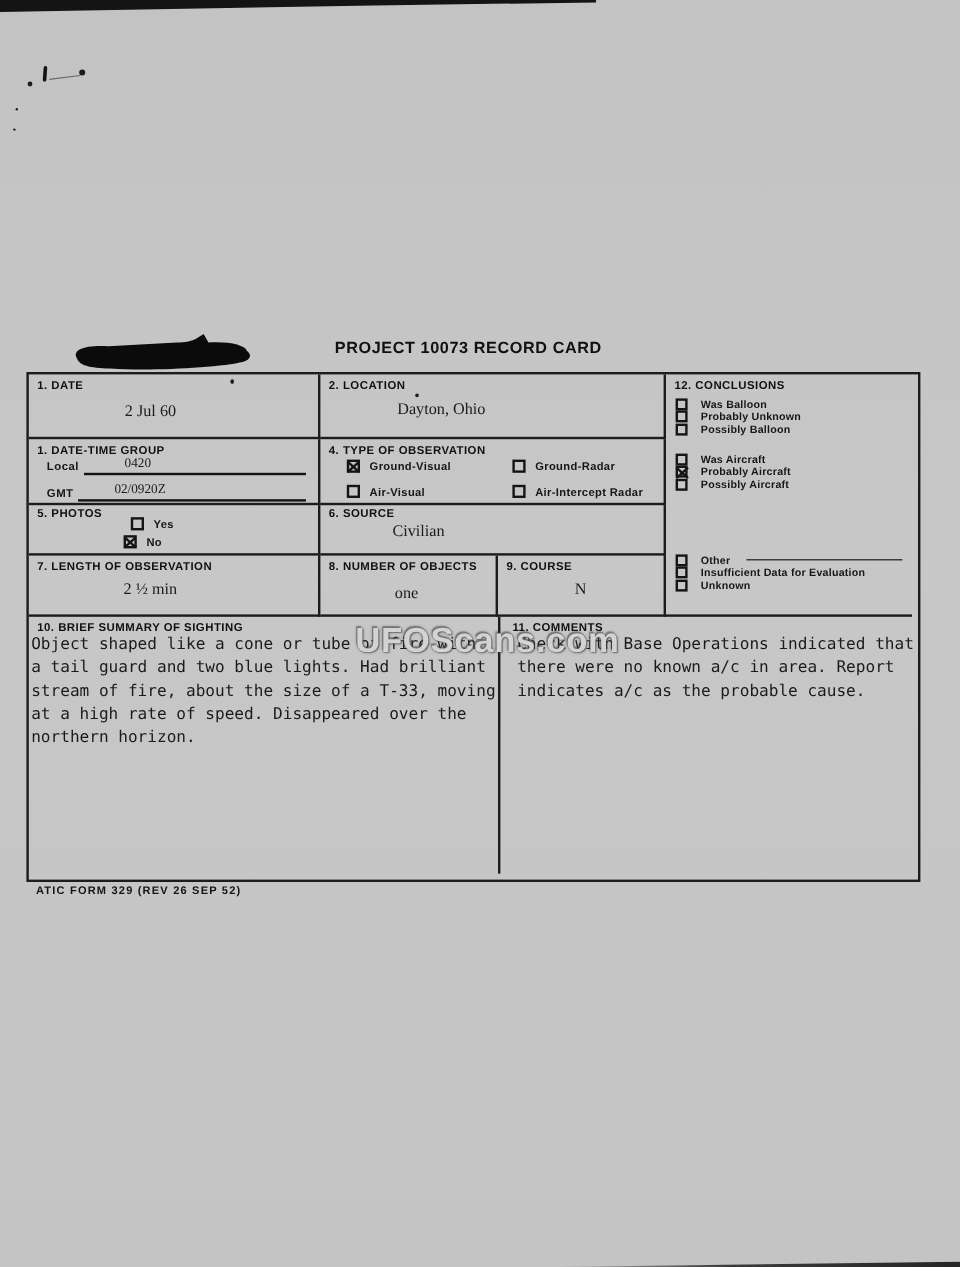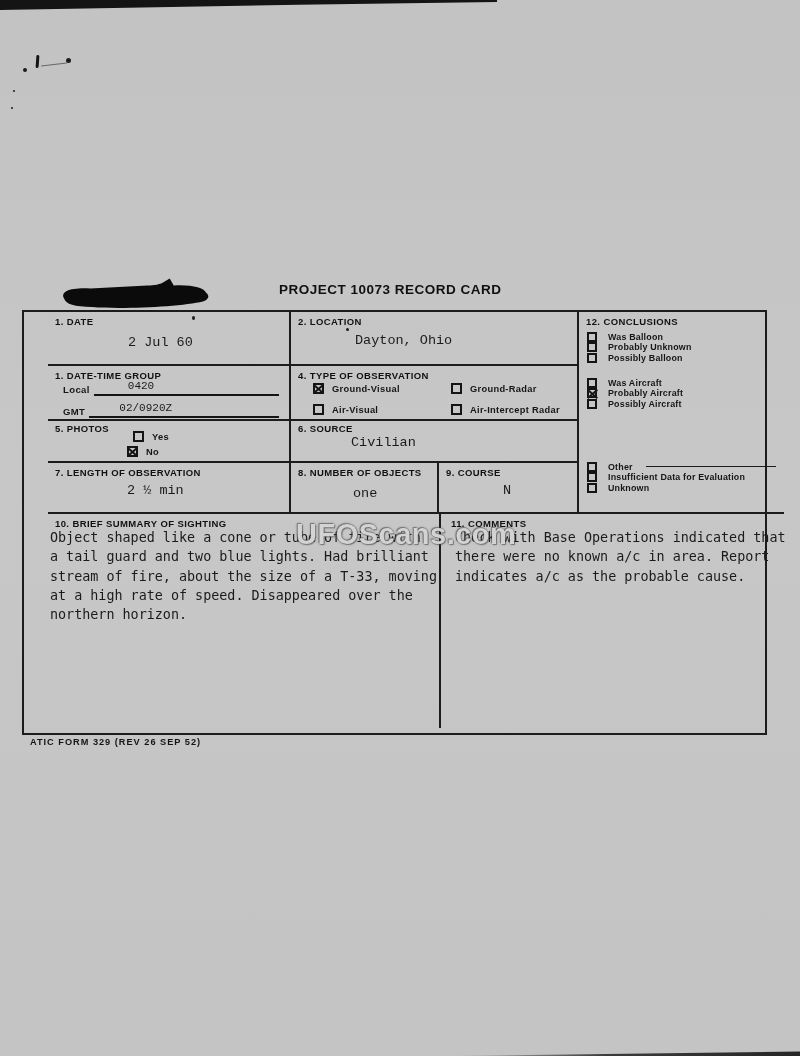--- a/index.html
+++ b/index.html
@@ -16,24 +16,24 @@
     clip-path:polygon(0 100%,100% 25%,100% 100%);}
   .speck{position:absolute;background:#1c1c1c;border-radius:50%;}
   .tick{position:absolute;width:3px;height:13px;background:#141414;border-radius:2px;transform:rotate(4deg);}
   .hairline{position:absolute;height:1px;background:rgba(30,30,30,.55);transform:rotate(-7deg);}
   .redaction{position:absolute;left:52px;top:278px;width:166px;height:33px;}
 
   .doc-title{position:absolute;left:279px;top:282px;font-weight:bold;font-size:13.5px;letter-spacing:.5px;color:#101010;}
 
   
   .card{position:absolute;left:22px;top:310px;width:741px;height:421px;border:2.5px solid #1c1c1c;background:transparent;}
-  .cell{position:absolute;box-sizing:border-box;margin-left:24px;}
+  .cell{position:absolute;box-sizing:border-box;}
   .b-r{border-right:2px solid #1c1c1c;} .b-b{border-bottom:2px solid #1c1c1c;}
   .lbl{position:absolute;left:7px;top:4px;font-weight:bold;font-size:9.5px;letter-spacing:.4px;white-space:nowrap;color:#111;}
-  .tw{font-family:Liberation Mono, monospace;color:#1b1b1b;}
+  .tw{font-family:Liberation Serif, serif;color:#1b1b1b;}
   .val{position:absolute;font-size:13.5px;white-space:nowrap;}
 
   
   .dtgrow{position:absolute;left:15px;right:10px;display:flex;align-items:flex-end;}
   .dtg-lab{font-weight:bold;font-size:9.5px;letter-spacing:.4px;padding-bottom:1px;}
   .uline{flex:1;border-bottom:2px solid #141414;margin-left:4px;}
   .uline .tw{display:block;font-size:11px;line-height:15px;}
 
   
   .cbrow{position:absolute;display:flex;align-items:center;gap:8px;white-space:nowrap;}

